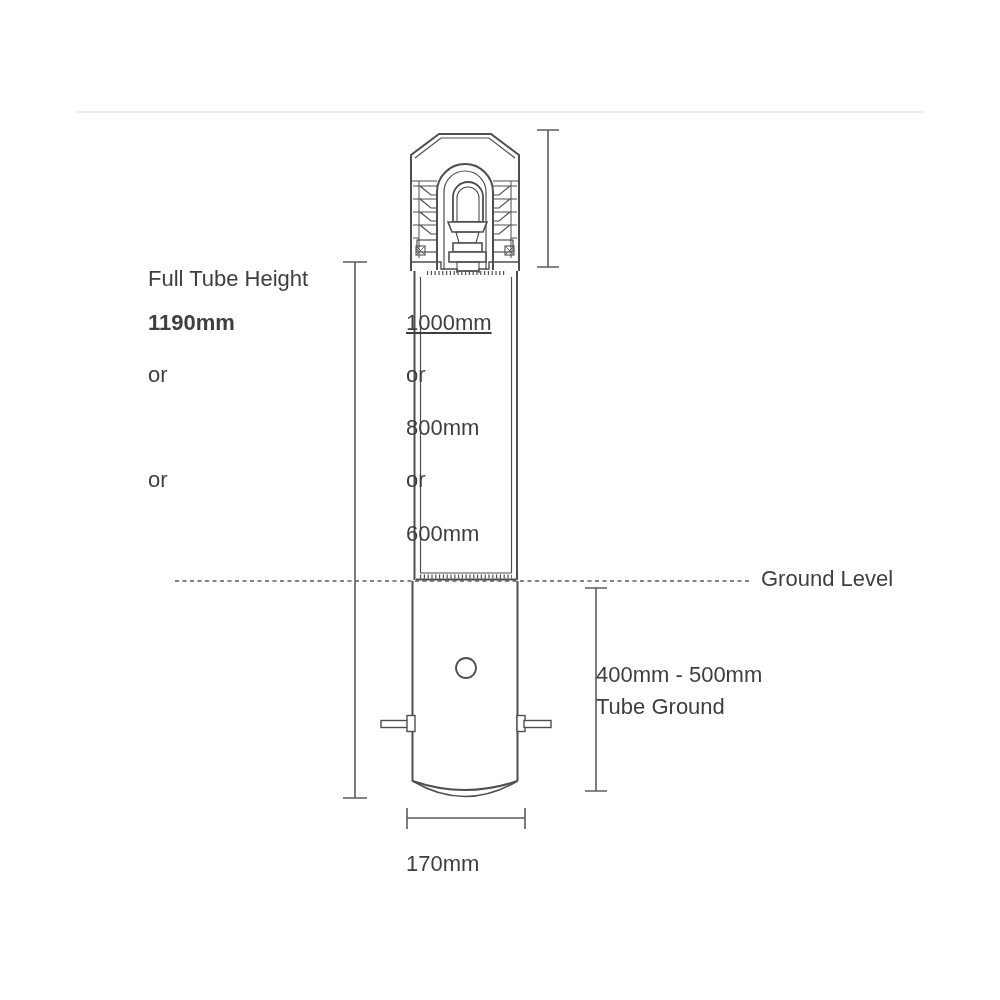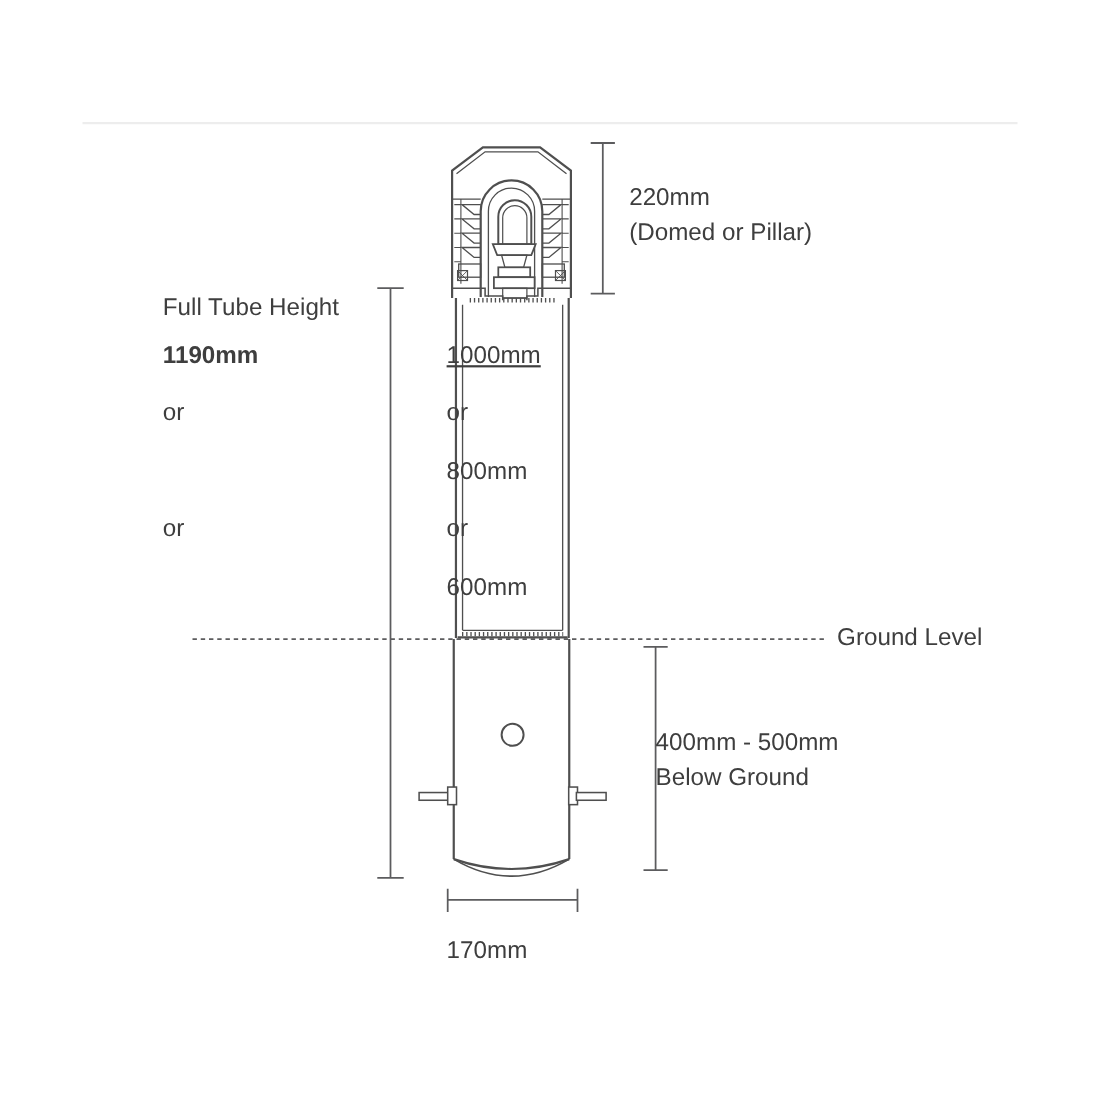--- a/index.html
+++ b/index.html
@@ -93,38 +93,34 @@
       <path d="M412.5,781 Q465,812 517.5,781" stroke-width="1.5"></path>
       <circle cx="466" cy="668" r="10" stroke-width="1.8"></circle>
 
       <rect class="fillw" x="381" y="720.5" width="27" height="7" stroke-width="1.4"></rect>
       <rect class="fillw" x="407" y="715.5" width="8" height="16" stroke-width="1.4"></rect>
       <rect class="fillw" x="517" y="715.5" width="8" height="16" stroke-width="1.4"></rect>
       <rect class="fillw" x="524" y="720.5" width="27" height="7" stroke-width="1.4"></rect>
     </g>
   </svg>
 
-  <div class="lbl lh32" style="left:572px;top:163px;">
-    <div>220mm</div>
-    <div>(Domed or Pillar)</div>
-  </div>
 
   <div class="lbl center" style="left:148px;top:264px;width:200px;">Full Tube Height</div>
   <div class="lbl center" style="left:148px;top:308px;width:200px;font-weight:bold;">1190mm</div>
   <div class="lbl center" style="left:148px;top:360px;width:200px;">or</div>
   <div class="lbl center" style="left:148px;top:465px;width:200px;">or</div>
 
   <div class="lbl center" style="left:406px;top:308px;width:120px;text-decoration:underline;">1000mm</div>
   <div class="lbl center" style="left:406px;top:360px;width:120px;">or</div>
   <div class="lbl center" style="left:406px;top:413px;width:120px;">800mm</div>
   <div class="lbl center" style="left:406px;top:465px;width:120px;">or</div>
   <div class="lbl center" style="left:406px;top:519px;width:120px;">600mm</div>
 
   <div class="lbl" style="left:761px;top:564px;">Ground Level</div>
 
   <div class="lbl center lh32" style="left:596px;top:659px;width:202px;">
     <div>400mm - 500mm</div>
-    <div>Below Ground</div>
+    <div>Tube Ground</div>
   </div>
 
   <div class="lbl center" style="left:406px;top:828px;width:120px;margin-top:21px;">170mm</div>
 
 </div>
 
 </body></html>

